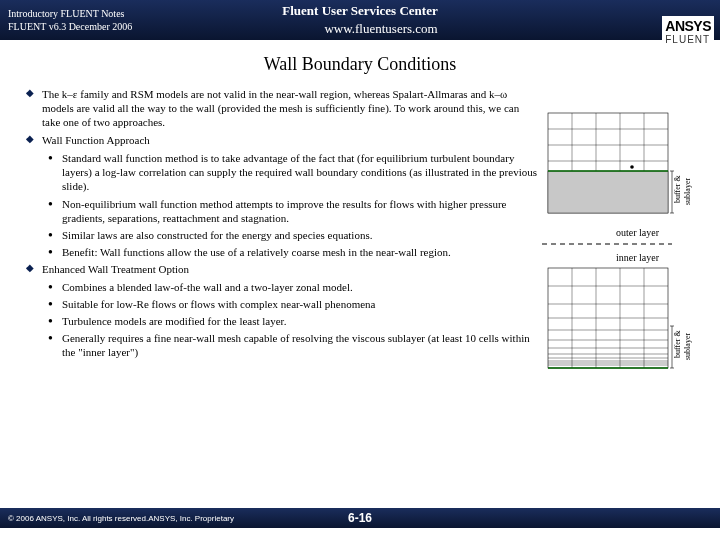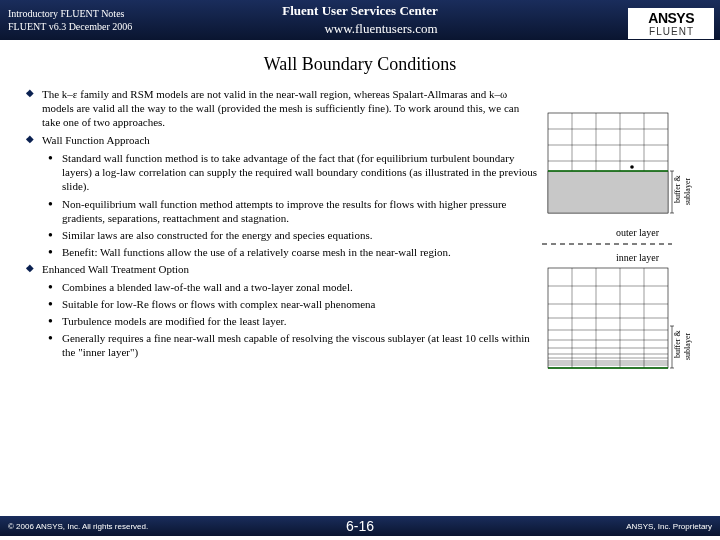--- a/index.html
+++ b/index.html
@@ -1,38 +1,38 @@
 <!DOCTYPE html>
 <html><head>
 <meta charset="utf-8">
 <style>
   * { margin: 0; padding: 0; box-sizing: border-box; }
   body { width: 720px; height: 540px; font-family: "Times New Roman", serif; background: #fff; position: relative; overflow: hidden; }
   .header { background: linear-gradient(#1a2d5c, #0a1530); height: 40px; display: flex; align-items: center; color: #fff; padding: 0 8px; position: relative; }
   .hleft { font-size: 10px; line-height: 1.3; }
   .hcenter { position: absolute; left: 50%; transform: translateX(-50%); text-align: right; font-size: 13px; line-height: 1.4; }
   .hcenter .t1 { font-weight: bold; }
-  .logo { position: absolute; right: 6px; top: 8px; background: #fff; padding: 2px 20px; text-align: right; }
+  .logo { position: absolute; right: 6px; top: 16px; background: #fff; padding: 2px 3px; text-align: left; }
   .logo .brand { font-family: Arial, sans-serif; font-weight: bold; font-size: 14px; color: #000; letter-spacing: -0.5px; }
   .logo .prod { font-family: Liberation Sans, sans-serif; font-size: 10px; color: #333; letter-spacing: 1px; }
   .title { text-align: center; font-size: 18px; margin: 14px 0 12px; }
   .content { display: flex; padding: 0 10px 0 26px; }
   .text { flex: 1; font-size: 11px; line-height: 1.28; }
   .b1 { display: flex; margin-bottom: 4px; }
   .b1 .mark { width: 16px; flex-shrink: 0; color: #0a2050; font-size: 10px; }
   .b1 .txt { flex: 1; padding-right: 4px; }
   .b2 { display: flex; margin-bottom: 3px; margin-left: 22px; }
   .b2 .mark { width: 14px; flex-shrink: 0; font-size: 8px; padding-top: 2px; }
   .b2 .txt { flex: 1; padding-right: 4px; }
   .figs { width: 168px; padding-top: 22px; font-size: 10px; }
   .fig { margin-bottom: 8px; }
   .fig svg { display: block; }
   .figlabel { margin: 1px 0 1px 74px; }
-  .footer { position: absolute; bottom: 4px; left: 0; right: 0; background: linear-gradient(#1a2d5c, #0a1530); height: 20px; display: flex; align-items: center; justify-content: space-between; color: #fff; font-size: 8px; font-family: Arial, sans-serif; padding: 0 8px; }
-  .pagenum { position: absolute; left: 50%; transform: translateX(-50%); font-size: 14px; }
+  .footer { position: absolute; bottom: 12px; left: 0; right: 0; background: linear-gradient(#1a2d5c, #0a1530); height: 20px; display: flex; align-items: center; color: #fff; font-size: 8px; font-family: Arial, sans-serif; padding: 0 8px; }
+  .pagenum { position: absolute; left: 50%; transform: translateX(-50%); font-size: 12px; font-weight: bold; }
 </style>
 </head>
 <body>
 
 <div class="header">
   <div class="hleft">
     <div>Introductory FLUENT Notes</div>
     <div>FLUENT v6.3 December 2006</div>
   </div>
   <div class="hcenter">

